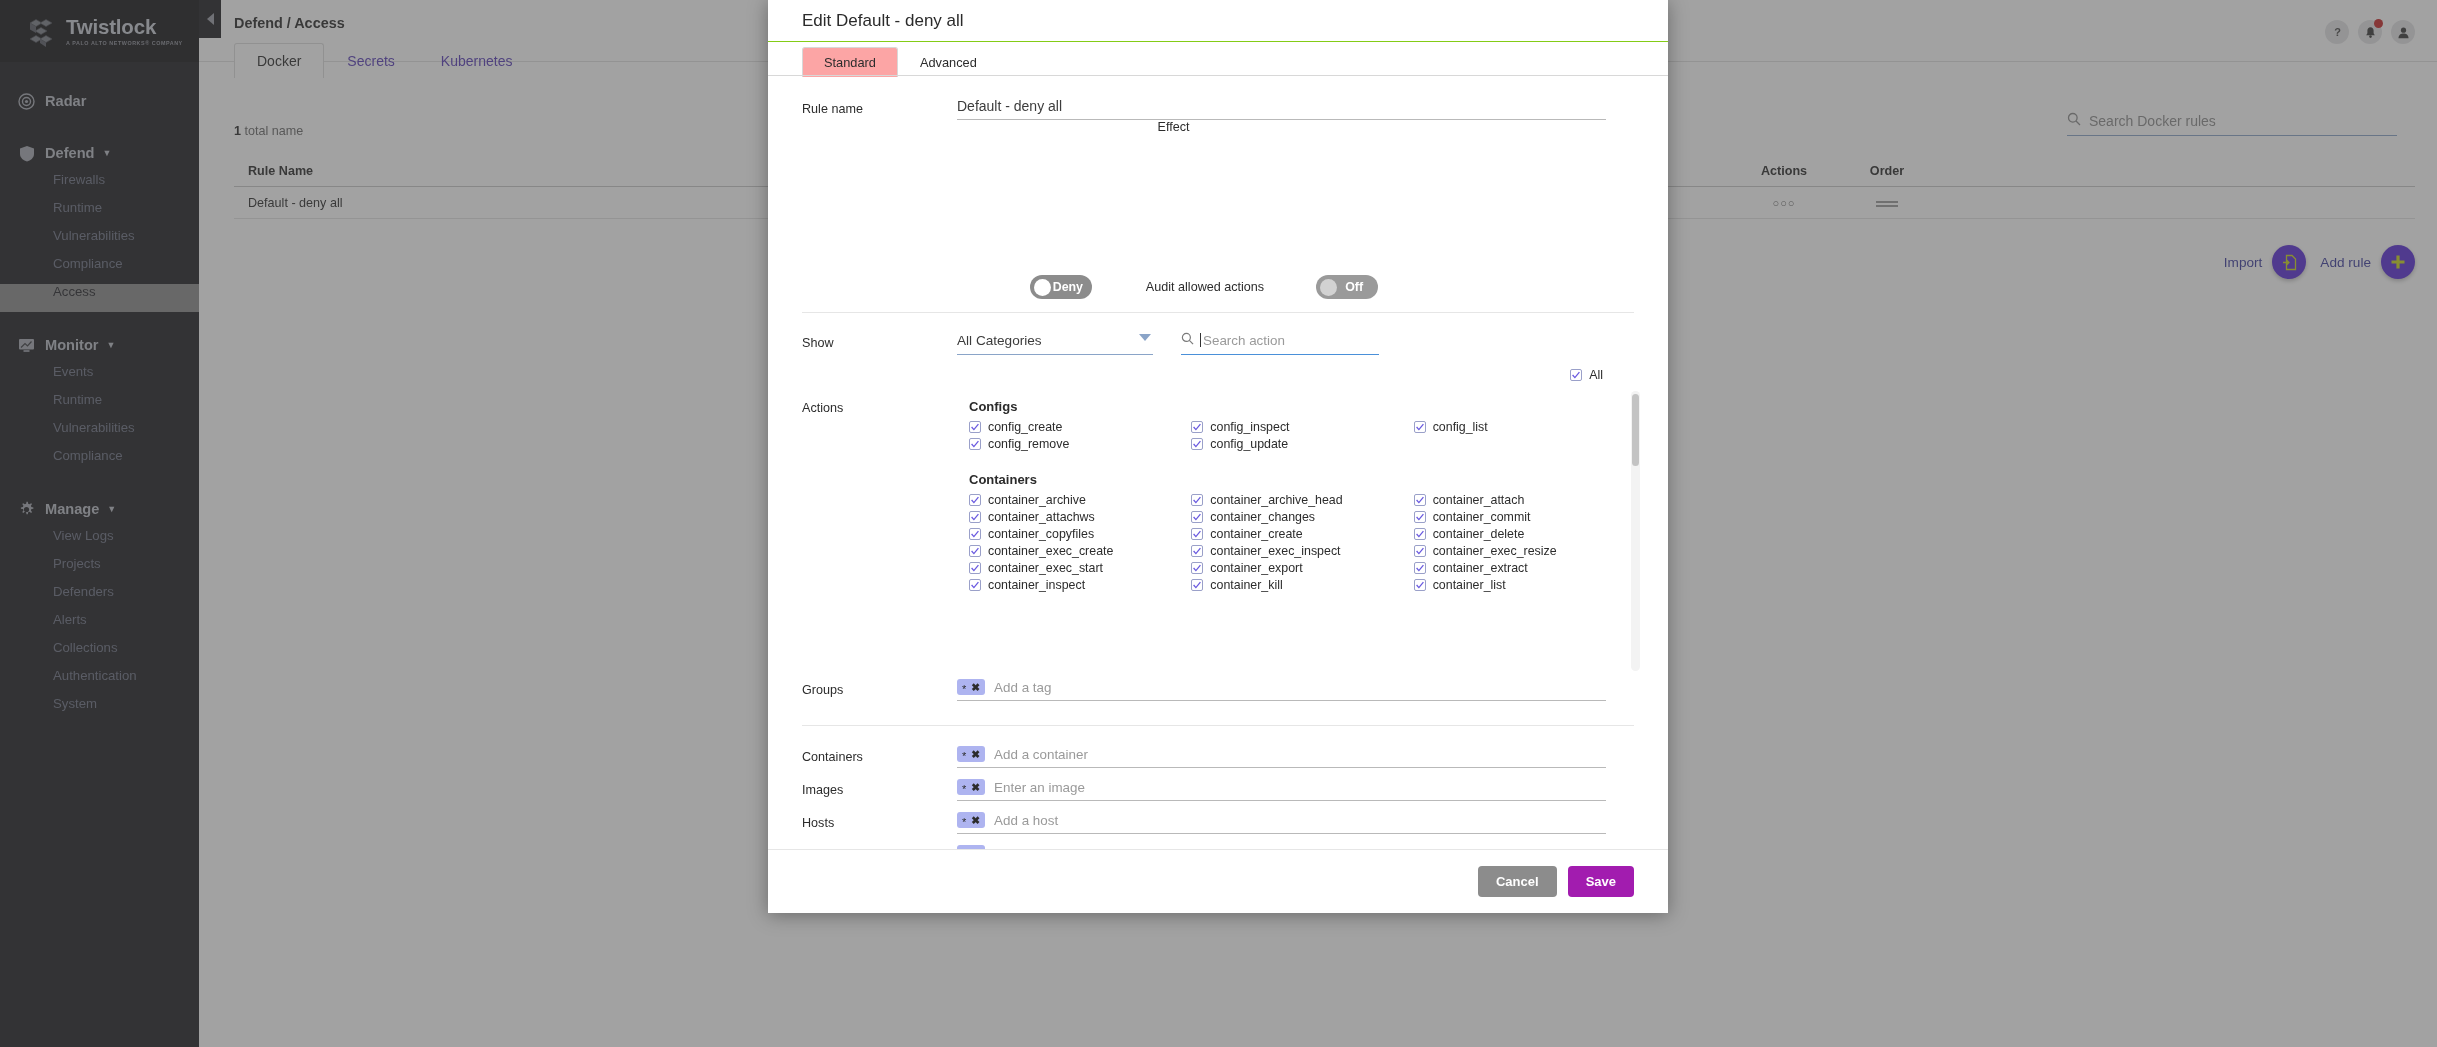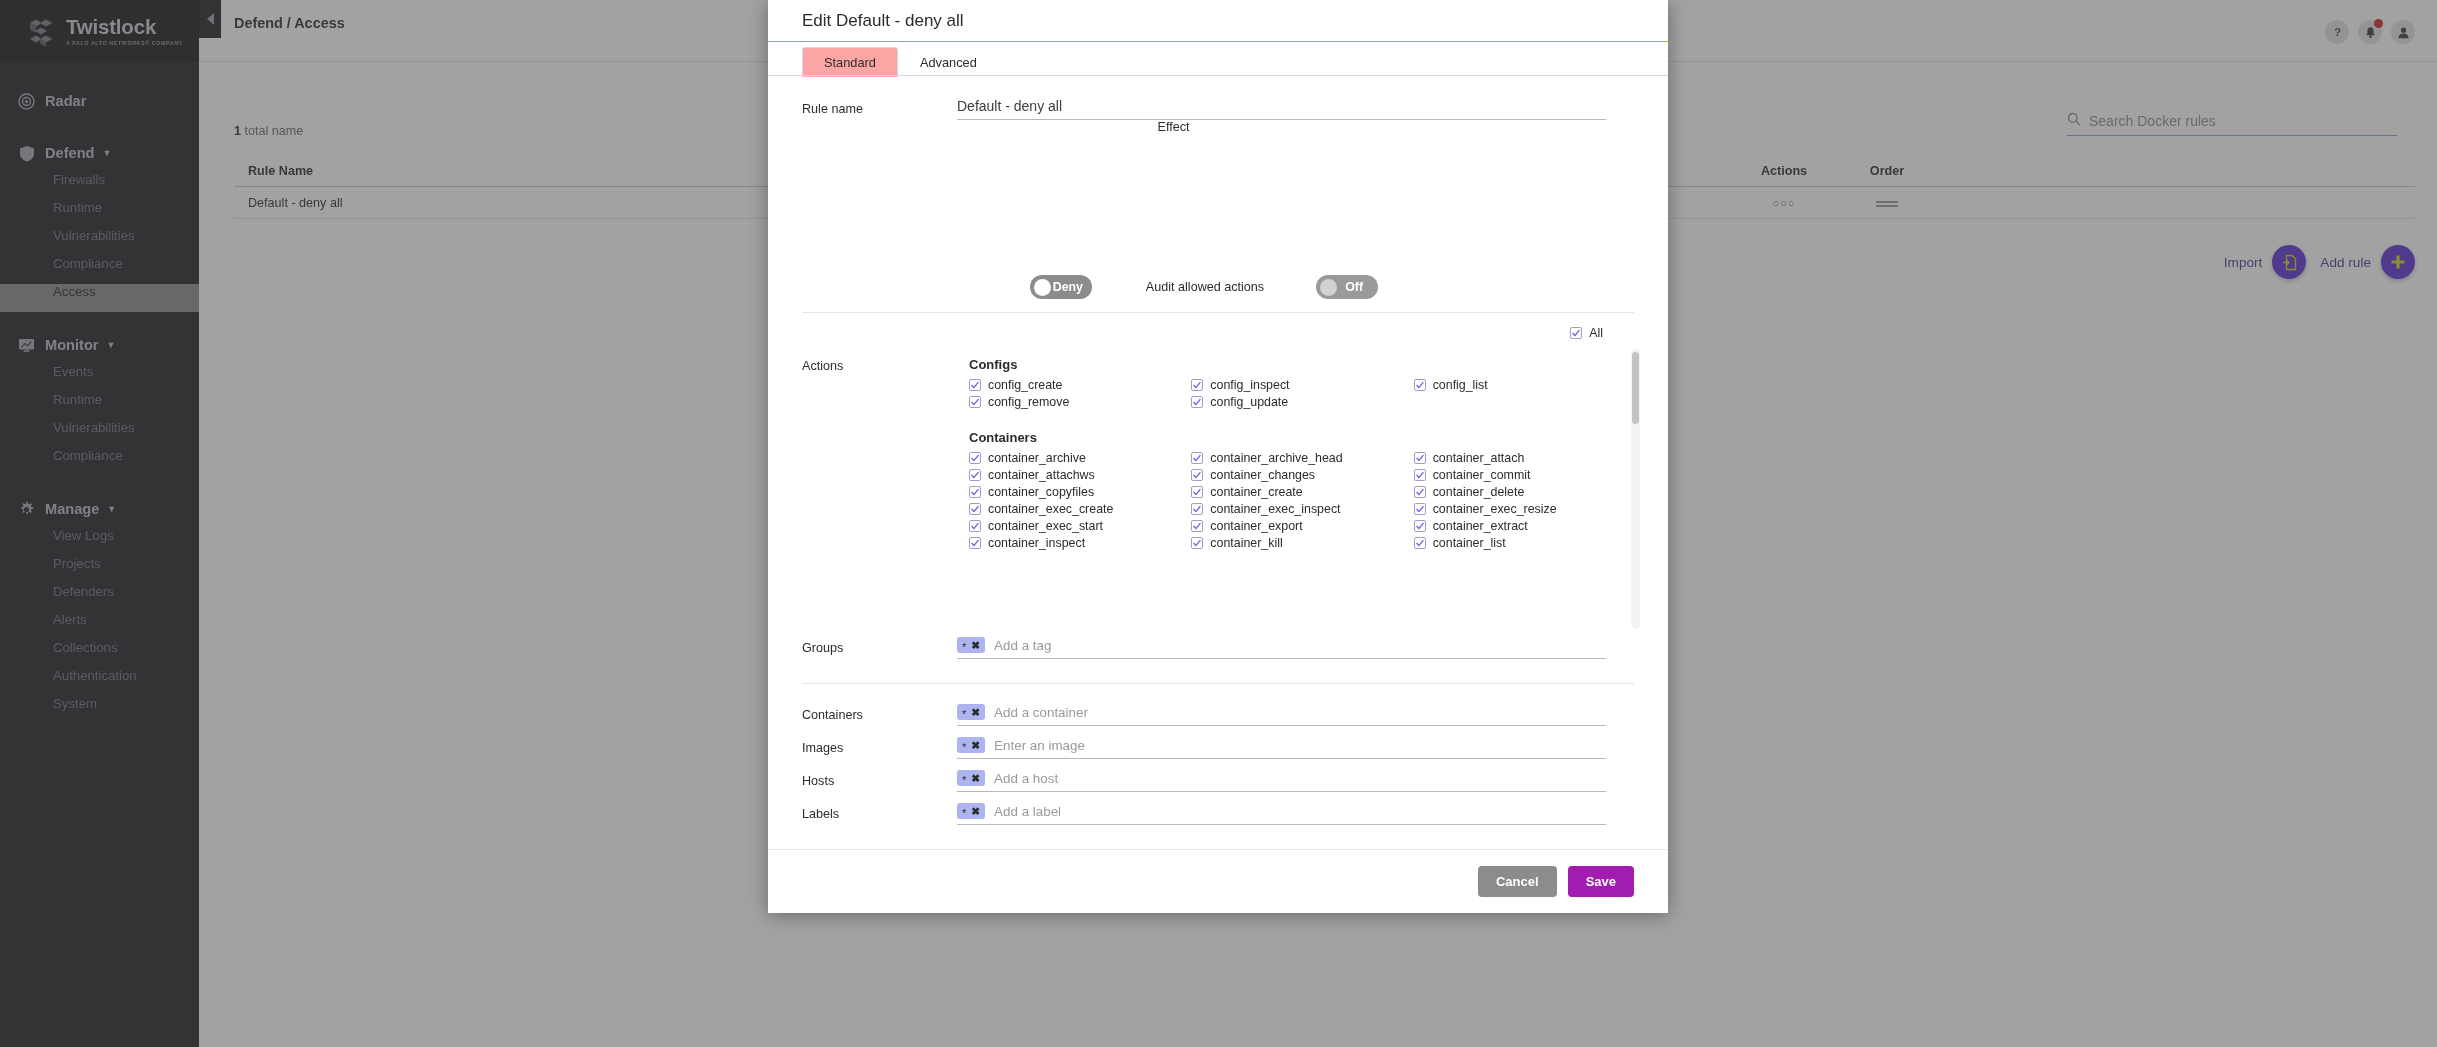--- a/index.html
+++ b/index.html
@@ -315,20 +315,25 @@
           <span class="badge-dot"></span>
         </span>
         <span class="circ-icon">
           <svg width="13" height="13" viewBox="0 0 13 13">
             <circle cx="6.5" cy="4.2" r="2.6" fill="#3a3a3a"></circle>
             <path d="M1.5 12.2 C1.5 8.8 4 7.4 6.5 7.4 C9 7.4 11.5 8.8 11.5 12.2 Z" fill="#3a3a3a"></path>
           </svg>
         </span>
       </div>
 
+      <div class="tabs-row">
+        <div class="tab active"><span>Docker</span></div>
+        <div class="tab"><span>Secrets</span></div>
+        <div class="tab"><span>Kubernetes</span></div>
+      </div>
     </div>
 
     <div class="total-entry">
       <b>1</b><span> total name</span>
     </div>
 
     <div class="search-rules">
       <span>
         <svg width="14" height="14" viewBox="0 0 14 14">
             <circle cx="5.8" cy="5.8" r="4.3" fill="none" stroke="#8d8d8d" stroke-width="1.3"></circle>
@@ -406,20 +411,39 @@
           <span style="font-size:12.6px;color:#2c2c2c;margin-left:54px;">Audit allowed actions</span>
           <div class="toggle light" style="margin-left:52px;">
             <span class="knob"></span>
             <span class="tlabel">Off</span>
           </div>
         </div>
       </div>
 
       <div class="divider"></div>
 
+      <div class="frow" style="margin-top:18px;">
+        <div class="flabel">Show</div>
+        <div class="fctl" style="display:flex;align-items:flex-end;gap:28px;">
+          <div class="select-line">
+            <span class="val">All Categories</span>
+            <span class="arrow"></span>
+          </div>
+          <div class="search-action">
+            <span>
+              <svg width="13" height="13" viewBox="0 0 14 14">
+                  <circle cx="5.8" cy="5.8" r="4.3" fill="none" stroke="#7a7a7a" stroke-width="1.3"></circle>
+                  <line x1="9" y1="9" x2="13" y2="13" stroke="#7a7a7a" stroke-width="1.3"></line>
+                </svg>
+            </span>
+            <span class="caretbar"></span>
+            <span class="ph">Search action</span>
+          </div>
+        </div>
+      </div>
 
       <div class="all-row">
         <label class="cb-item">
           <span class="cbx">
             <svg width="10" height="10" viewBox="0 0 10 10">
                 <path d="M1.6 5 L3.9 7.6 L8.4 2.2" fill="none" stroke="#6a5ae0" stroke-width="1.3"></path>
               </svg>
           </span>
           <span>All</span>
         </label>

